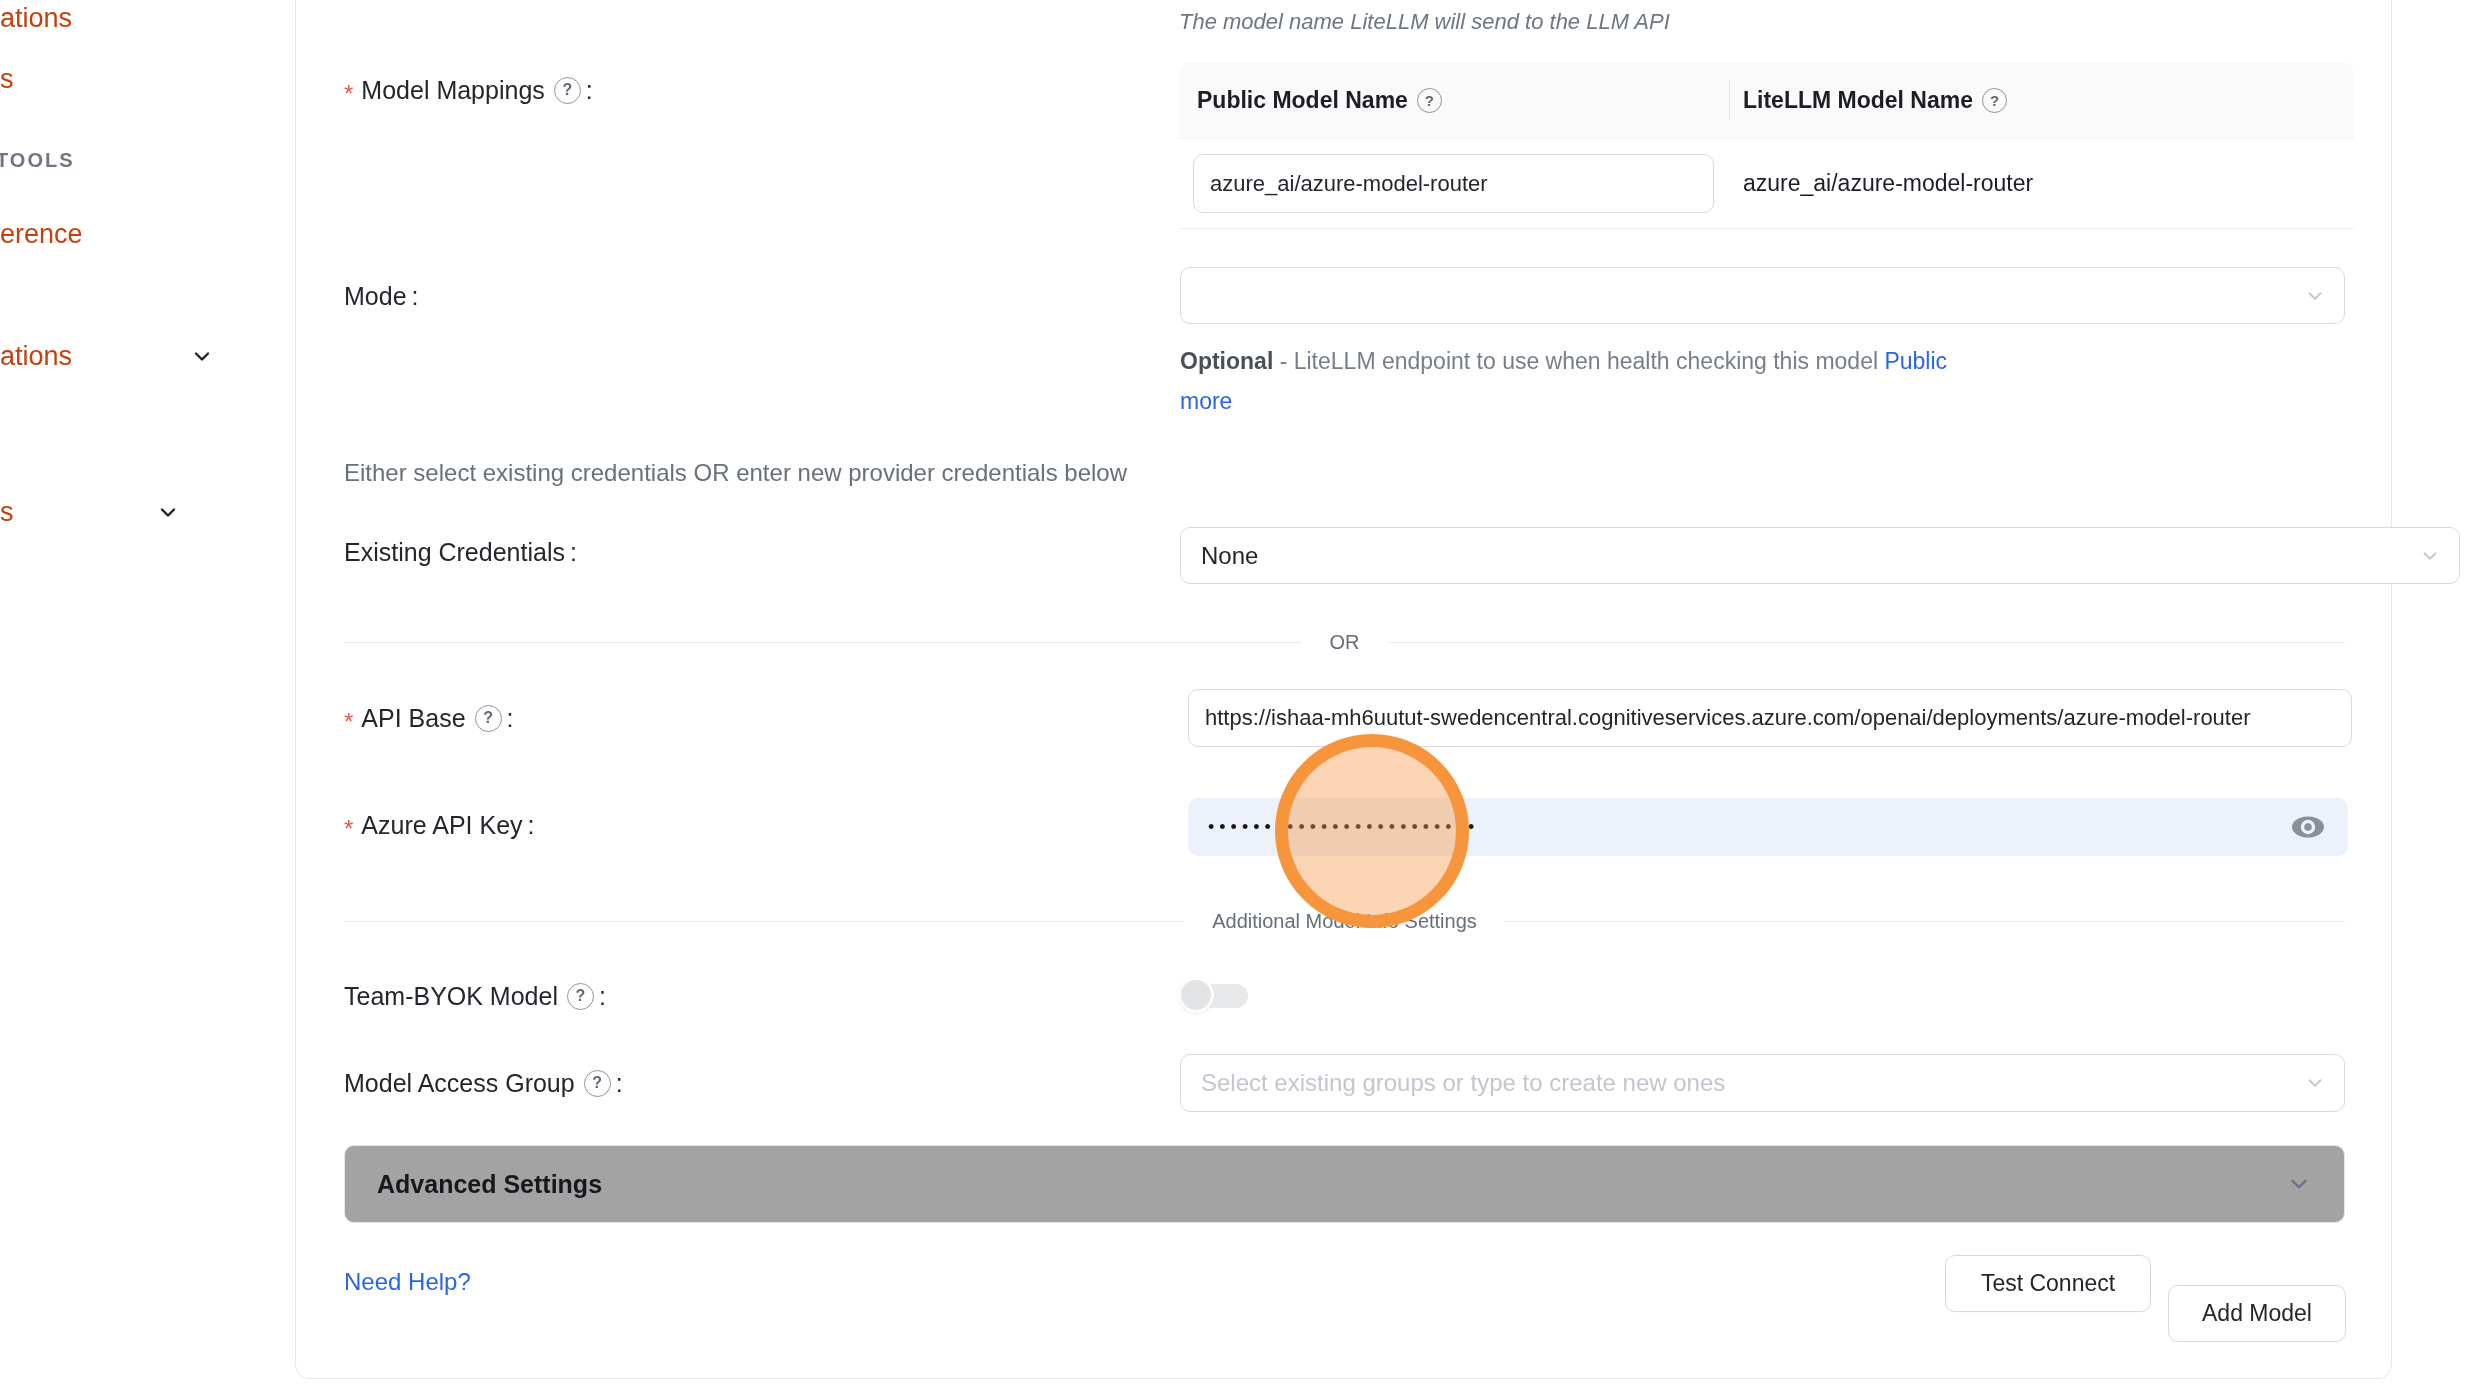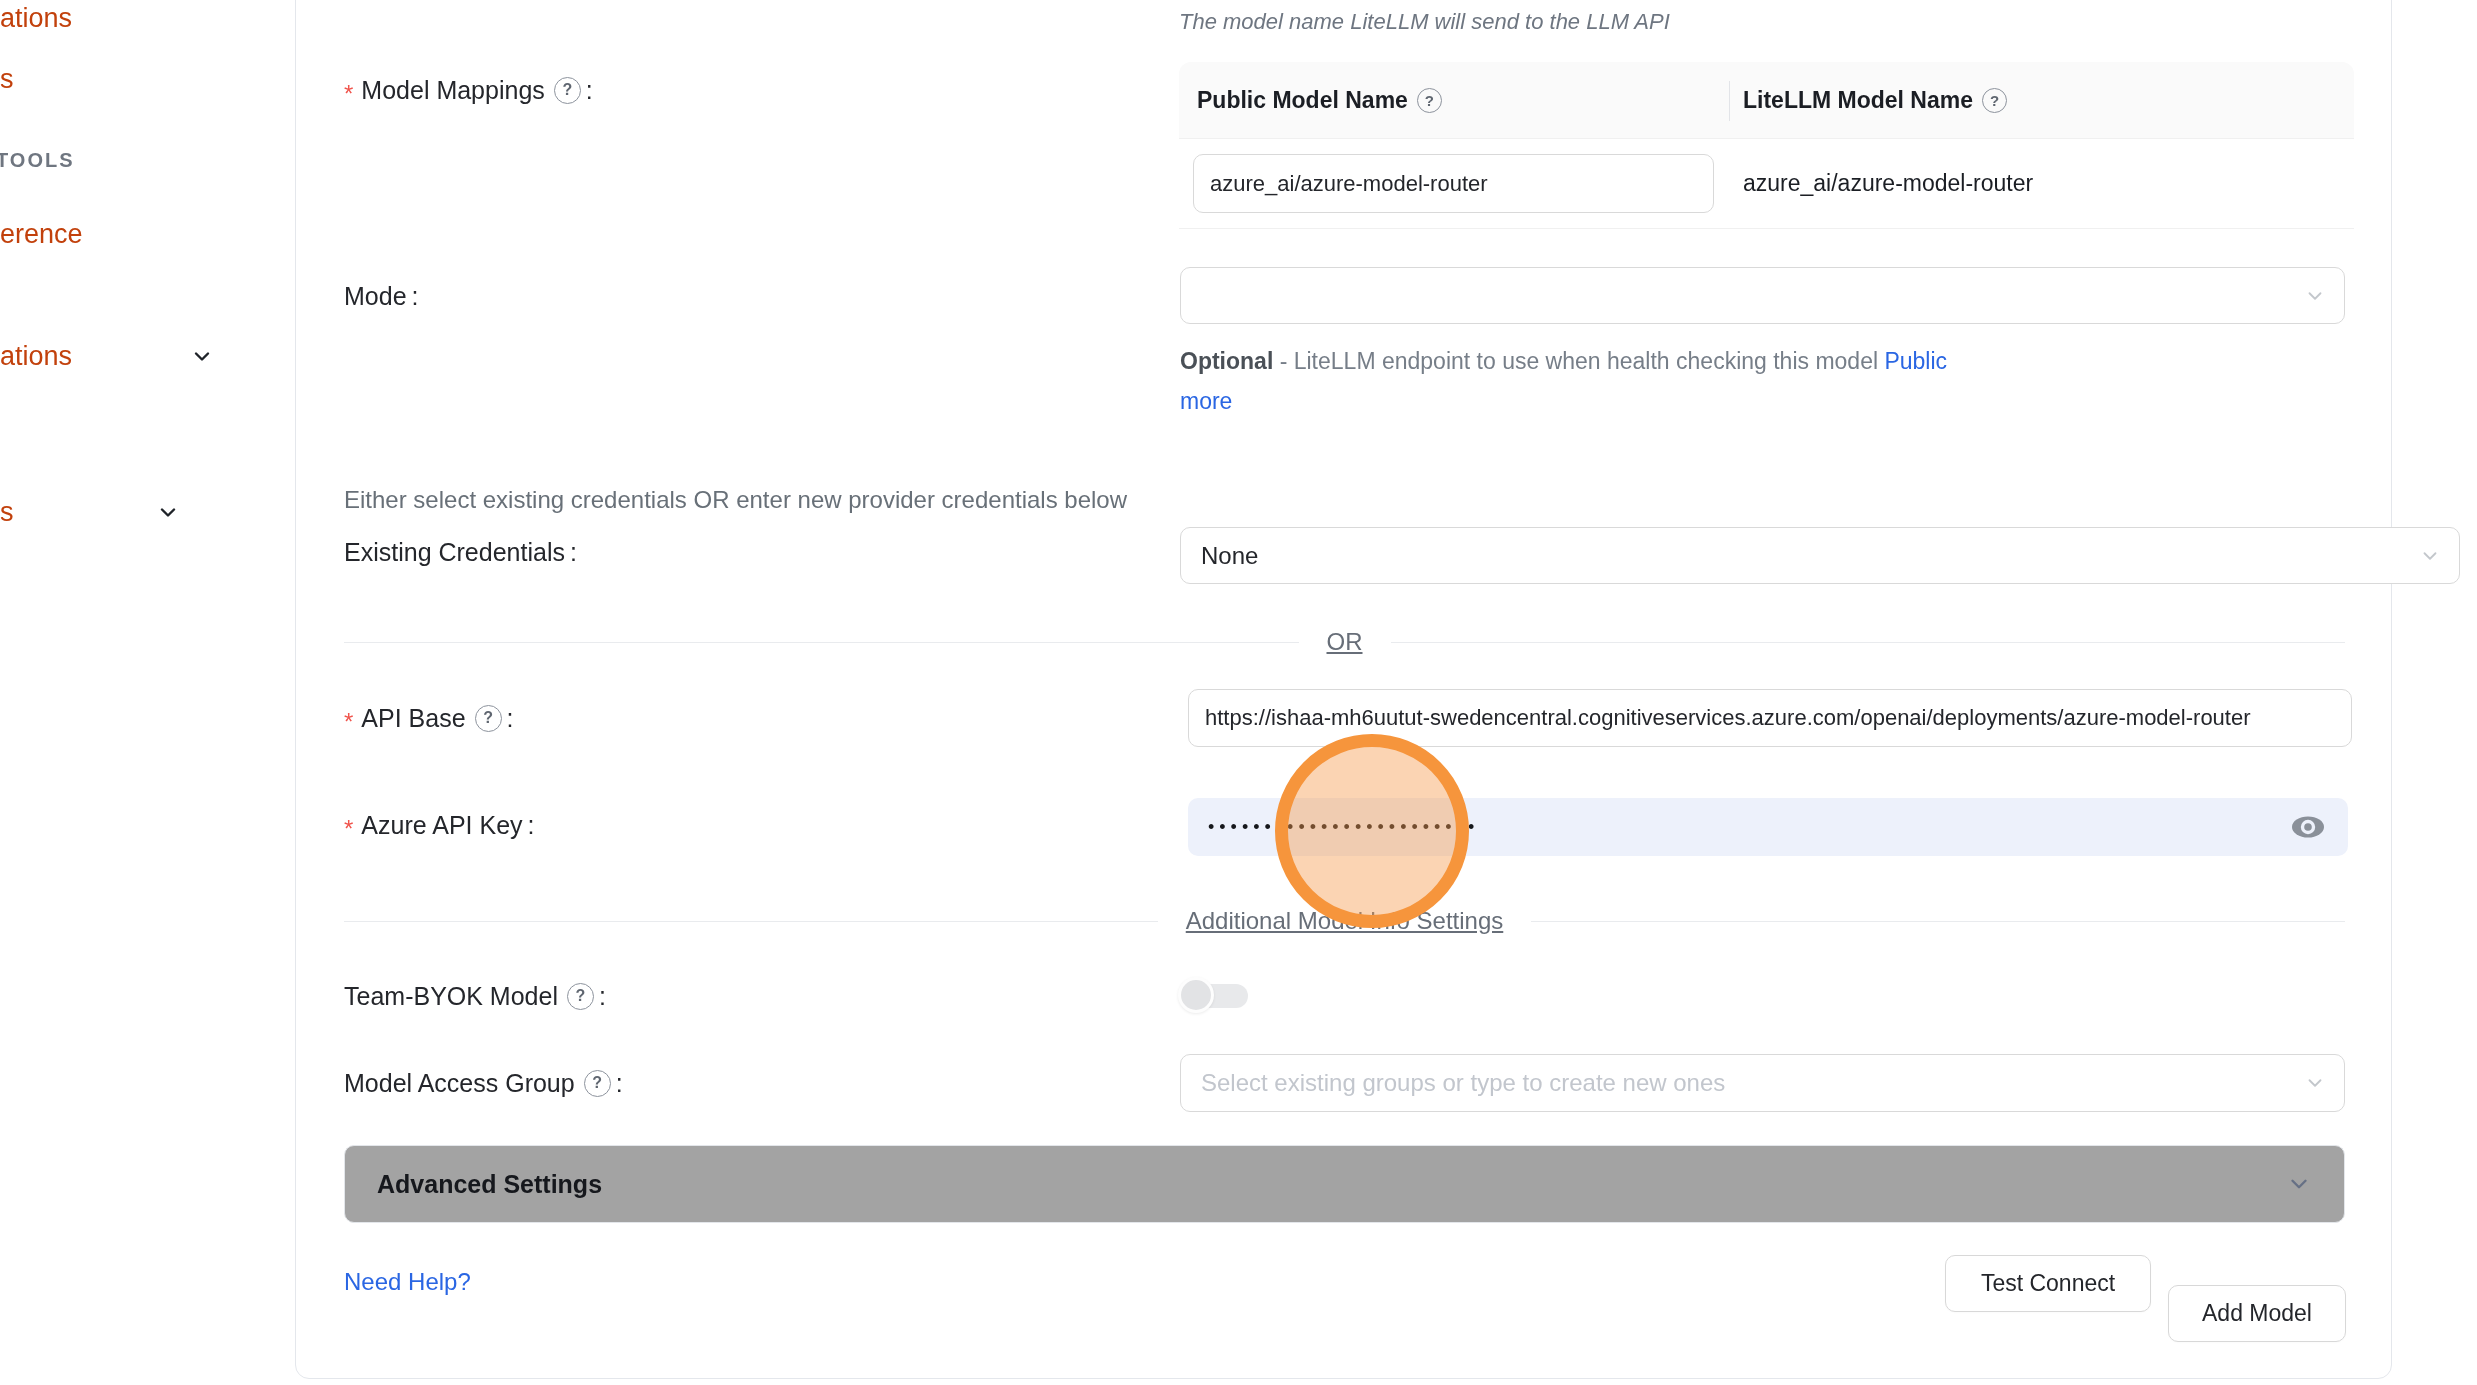--- a/index.html
+++ b/index.html
@@ -83,21 +83,20 @@
     z-index: 2;
     white-space: nowrap;
     font-style: italic;
   }
   .note-gray {
     position: absolute;
     font-size: 24px;
     color: #687078;
     z-index: 2;
     white-space: nowrap;
-    margin-top: 27px;
   }
   
   .select {
     position: absolute;
     background: #fff;
     border: 1px solid #d9d9d9;
     border-radius: 10px;
     display: flex;
     align-items: center;
     padding: 0 20px;
@@ -170,21 +169,21 @@
     position: absolute;
     left: 344px;
     width: 2001px;
     height: 28px;
     display: flex;
     align-items: center;
     color: #676e78;
     z-index: 2;
   }
   .divider .line { flex: 1; height: 1px; background: #e9ebee; }
-  .divider .dtext { margin: 12px 28px; font-size: 24px; white-space: nowrap; text-decoration: underline; }
+  .divider .dtext { margin: 12px 28px; font-size: 20px; white-space: nowrap; }
   
   .key-field {
     position: absolute;
     left: 1188px; top: 798px;
     width: 1160px; height: 58px;
     background: #edf1fb;
     border-radius: 10px;
     z-index: 2;
     display: flex;
     align-items: center;

